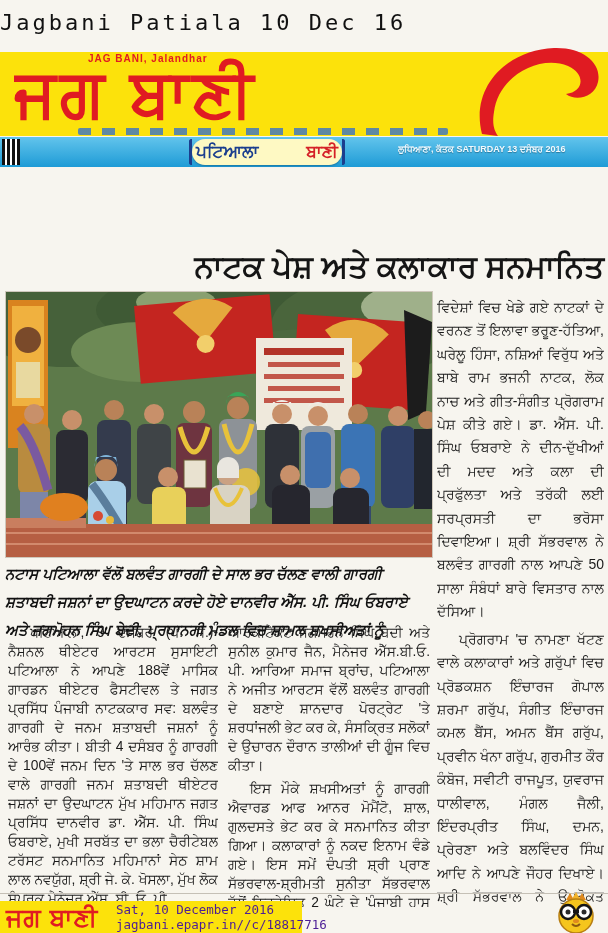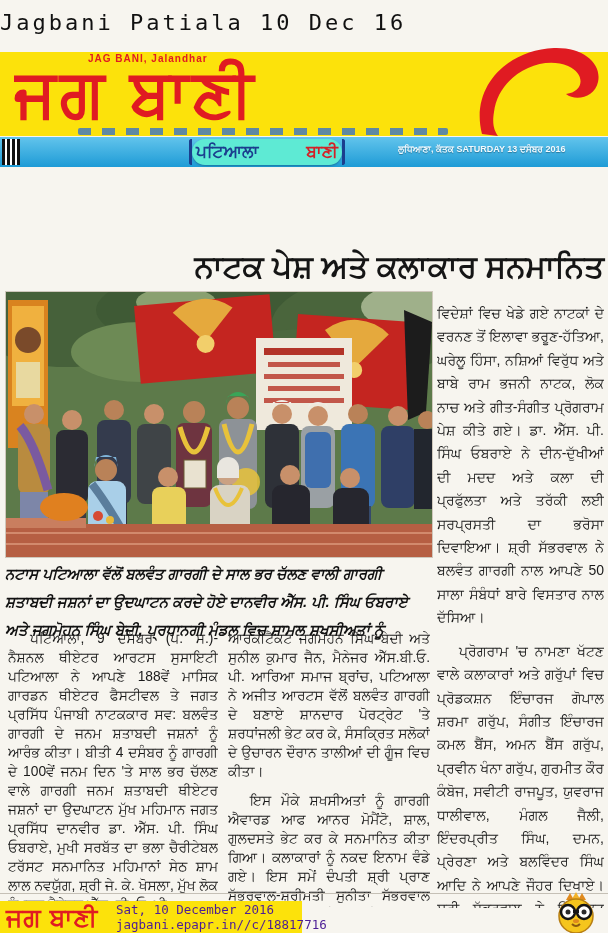--- a/index.html
+++ b/index.html
@@ -17,21 +17,21 @@
                  transform:scaleY(1.04);}
   .swoosh{top:42px;left:468px;}
   .subtext-strip{top:128px;left:78px;width:370px;height:7px;opacity:.75;border-radius:2px;
       background:repeating-linear-gradient(90deg,#2b6bd4 0 13px,rgba(0,0,0,0) 13px 24px);}
   
   .edition-bar{top:137px;left:0;width:608px;height:30px;
       background:linear-gradient(#62c4ec,#1e9bd6);}
   .barcode{top:139px;left:2px;width:18px;height:26px;background:#111;
       display:flex;justify-content:space-evenly;align-items:stretch;}
   .barcode i{width:2px;background:#fff;}
-  .edition-pill{top:139px;left:192px;width:150px;height:26px;background:#5eead4;border-radius:13px;
+  .edition-pill{top:139px;left:192px;width:150px;height:26px;background:#fef9c3;border-radius:13px;
       display:flex;align-items:center;justify-content:center;gap:4px;
       box-shadow:0 1px 2px rgba(0,0,0,.25);}
   .paren{width:7px;height:20px;border:3px solid #1b3e8e;}
   .paren.l{border-right:none;border-radius:10px 0 0 10px;}
   .paren.r{border-left:none;border-radius:0 10px 10px 0;}
   .city-blue{font-size:17px;font-weight:800;color:#1b3e8e;}
   .city-red{font-size:17px;font-weight:800;color:#d42027;margin-left:44px;}
   .edition-date{top:144px;left:398px;width:200px;font-size:9px;font-weight:bold;color:#f2faff;
       text-shadow:0 1px 1px rgba(0,0,0,.3);white-space:nowrap;overflow:hidden;}
   
@@ -39,21 +39,21 @@
       font-weight:800;color:#101010;letter-spacing:0;margin:0;}
   .headline-sub{top:246px;left:4px;width:600px;text-align:right;font-size:31px;line-height:42px;
       font-weight:700;color:#151515;margin:0;}
   
   .photo{top:291px;left:5px;width:426px;height:265px;border:1px solid #cfc8bc;background:#5d7a4a;overflow:hidden;}
   
   .caption{top:560px;left:5px;width:426px;height:84px;overflow:hidden;
       font-size:15px;line-height:28px;font-style:italic;font-weight:600;color:#111;}
   
   .col{text-align:justify;overflow:hidden;}
-  .col p{margin:10px 0 2px 0;}
+  .col p{margin:4px 0 2px 0;}
   .col p.indent{text-indent:22px;}
   .right-col{top:292px;left:437px;width:167px;height:616px;font-size:14px;line-height:23.4px;}
   .col1{top:619px;left:8px;width:210px;height:288px;font-size:13.8px;line-height:19px;}
   .col2{top:619px;left:228px;width:202px;height:288px;font-size:13.8px;line-height:19px;}
   
   .footer-rule{top:893px;left:0;width:608px;height:1px;background:#c5c0b6;}
   .footer-bg{top:901px;left:0;width:302px;height:32px;background:#fce20b;}
   .footer-logo{top:903px;left:6px;font-size:25px;font-weight:800;color:#e01b22;letter-spacing:1px;}
   .footer-text{top:902px;left:116px;font-family:"DejaVu Sans Mono",monospace;font-size:12.5px;
       line-height:15px;color:#4c1d95;white-space:nowrap;}

